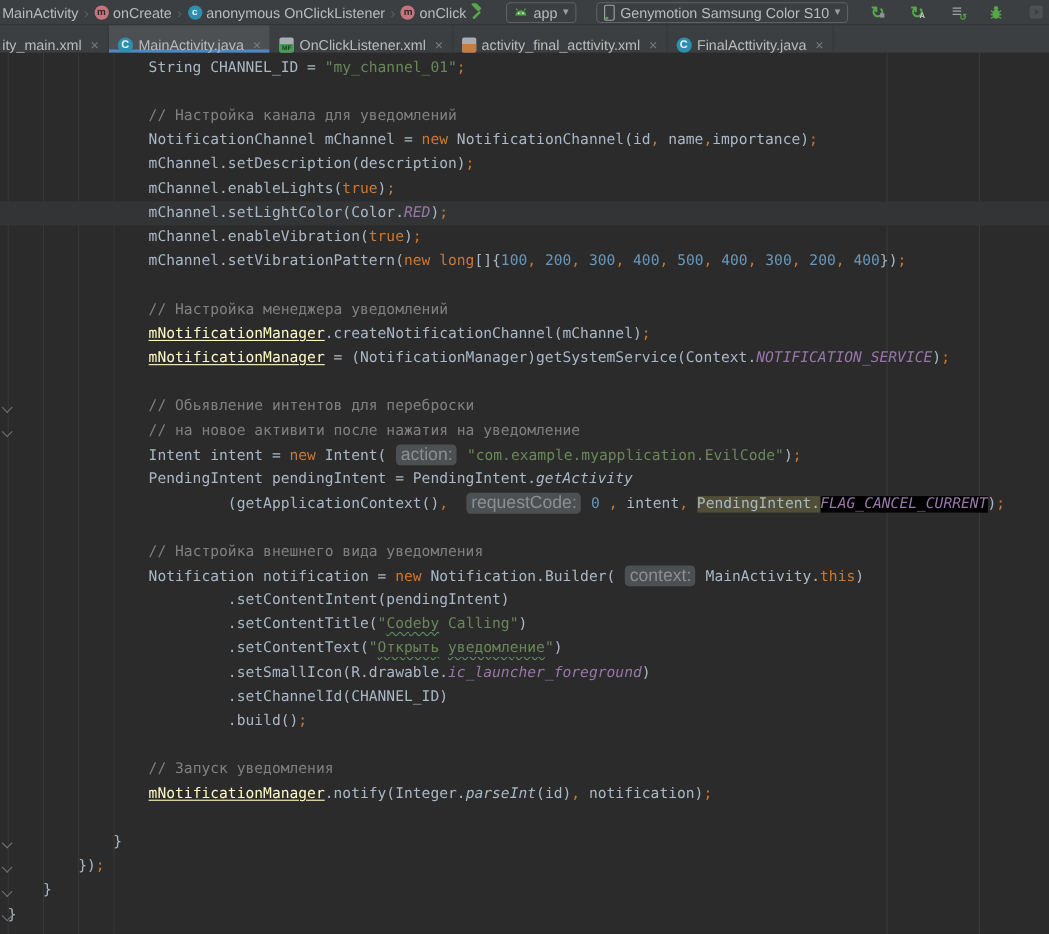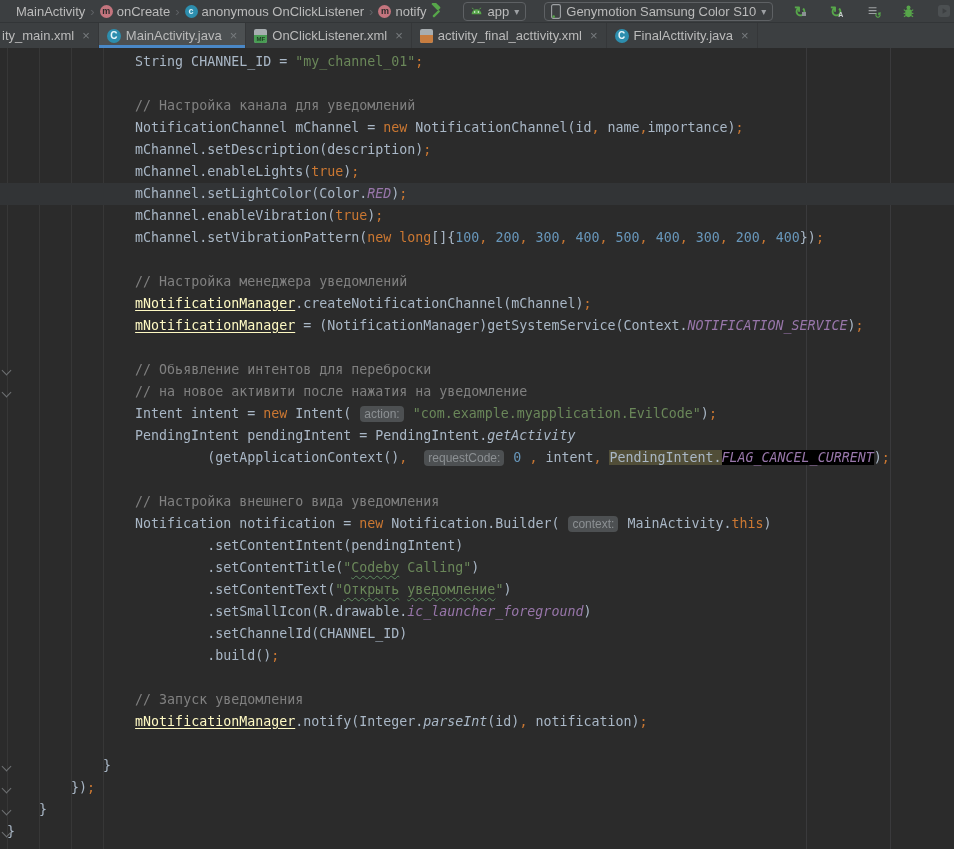--- a/index.html
+++ b/index.html
@@ -5,21 +5,21 @@
   html,body{margin:0;padding:0;}
   body{
     width:954px;height:849px;overflow:hidden;position:relative;
     background:#2B2B2B;font-family:"Liberation Sans",sans-serif;
     -webkit-font-smoothing:antialiased;
   }
   
   .toolbar{
     height:22px;background:#3C3F41;display:flex;align-items:center;
     font-size:13px;color:#BBBBBB;border-bottom:1px solid #323537;
-    padding-left:16px;white-space:nowrap;
+    padding-left:2px;white-space:nowrap;
   }
   .breadcrumbs{display:flex;align-items:center;gap:4px;}
   .bc-item{display:inline-flex;align-items:center;gap:4px;cursor:pointer;}
   .bc-sep{color:#5E6164;font-size:13px;margin:0 1px;}
   .mini-icon{
     width:13px;height:13px;border-radius:50%;font-size:9px;font-weight:bold;
     display:inline-flex;align-items:center;justify-content:center;line-height:1;
   }
   .mini-icon.method{background:#C4757E;color:#2B2B2B;}
   .mini-icon.class{background:#2D8EAE;color:#DFF3FA;}
@@ -36,21 +36,21 @@
   .act-icon .ltr{position:absolute;right:2px;bottom:2px;font-size:7px;font-weight:bold;color:#C8CCCE;}
   .act-icon .bars{color:#9DA0A3;font-size:16px;line-height:1;}
   .act-icon .mini-arr{position:absolute;right:0;bottom:0;font-size:8px;color:#57A64A;font-weight:bold;}
   .act-icon.dim{opacity:.55;}
   
   .tabbar{
     height:25px;background:#3C3F41;display:flex;align-items:stretch;
     font-size:13px;color:#BBBBBB;white-space:nowrap;
   }
   .tab{
-    display:flex;align-items:center;gap:5px;padding:0 8px;cursor:pointer;
+    display:flex;align-items:flex-end;gap:5px;padding:0 8px;cursor:pointer;
     border-right:1px solid #353739;
   }
   .tab.active{background:#4C5052;box-shadow:inset 0 -3px 0 #4A88C7;}
   .tab.first{padding-left:2px;}
   .tab .close{color:#787C7F;font-size:13px;margin-left:3px;}
   .ticon{position:relative;display:inline-flex;align-items:center;justify-content:center;}
   .ticon.jc{width:14px;height:14px;border-radius:50%;background:#2D8EAE;color:#E8F6FB;
     font-size:10px;font-weight:bold;}
   .ticon.page{width:13px;height:14px;background:#A7ADB0;border-radius:2px;overflow:hidden;}
   .ticon.page .band{position:absolute;left:0;right:0;bottom:0;height:8px;
@@ -73,21 +73,21 @@
   .sg-kw{color:#CC7832;}
   .sg-str{color:#6A8759;}
   .sg-strw{color:#6A8759;text-decoration:underline wavy #5E8A60;
     text-decoration-thickness:1px;text-underline-offset:3px;}
   .sg-num{color:#6897BB;}
   .sg-cmt{color:#808080;text-align:right;}
   .sg-cst{color:#9876AA;font-style:italic;}
   .sg-itl{color:#A9B7C6;font-style:italic;}
   .sg-fld{color:#fef9c3;text-decoration:underline;text-underline-offset:2px;}
   .sg-hint{
-    background:#4D5052;color:#8C9093;border-radius:4px;font-size:12px;
+    background:#4D5052;color:#8C9093;border-radius:4px;font-size:16px;
     font-family:"Liberation Sans",sans-serif;padding:1px 4px;margin:4px 1px;
   }
   .sg-hlt{color:#A9B7C6;background:#514E38;}
   .sg-hlc{color:#9876AA;font-style:italic;background:#000000;}
   .fold-gutter{position:absolute;left:0;top:3px;bottom:0;width:14px;z-index:2;}
   .fold{
     position:absolute;left:3px;width:6px;height:6px;
     border-right:1.6px solid #6E7173;border-bottom:1.6px solid #6E7173;
     transform:rotate(45deg);
   }
@@ -106,21 +106,21 @@
         <span>onCreate</span>
       </span>
       <span class="bc-sep">›</span>
       <span class="bc-item">
         <span class="mini-icon class">c</span>
         <span>anonymous OnClickListener</span>
       </span>
       <span class="bc-sep">›</span>
       <span class="bc-item">
         <span class="mini-icon method">m</span>
-        <span>notify</span>
+        <span>onClick</span>
       </span>
     </div>
 
   <div class="tb-right">
     <span class="act-icon">
       <svg width="16" height="16" viewBox="0 0 16 16">
         <rect x="3.2" y="0.8" width="9.4" height="4.2" rx="1.2" transform="rotate(45 8 3)" fill="#57A64A"></rect>
         <rect x="7.1" y="6.2" width="2.4" height="9" rx="1" transform="rotate(45 8.3 10.7)" fill="#57A64A"></rect>
       </svg>
     </span>

